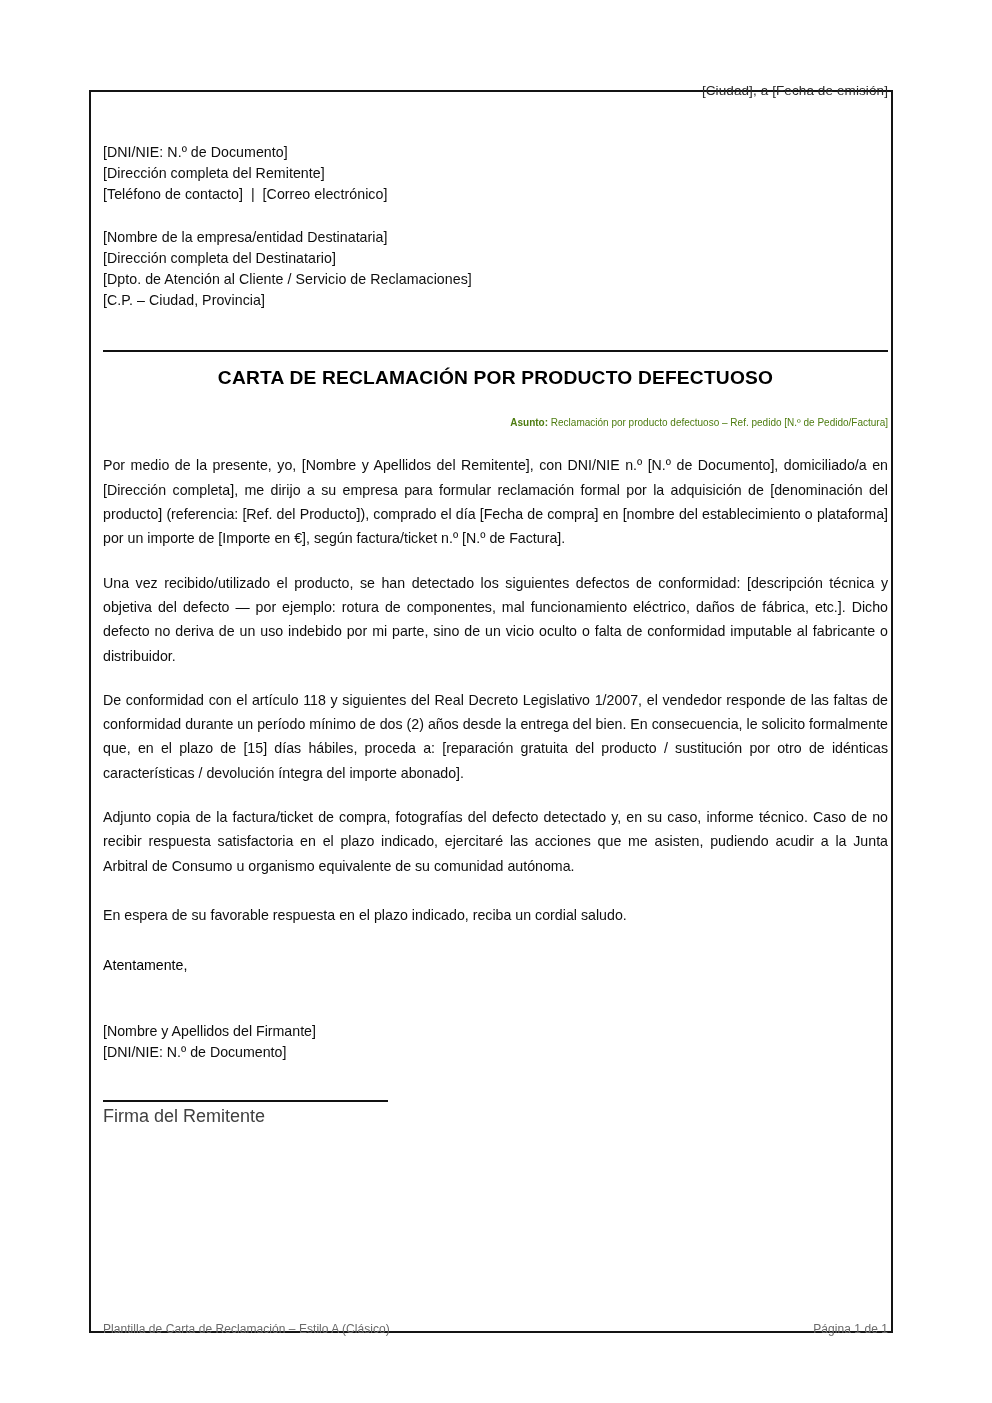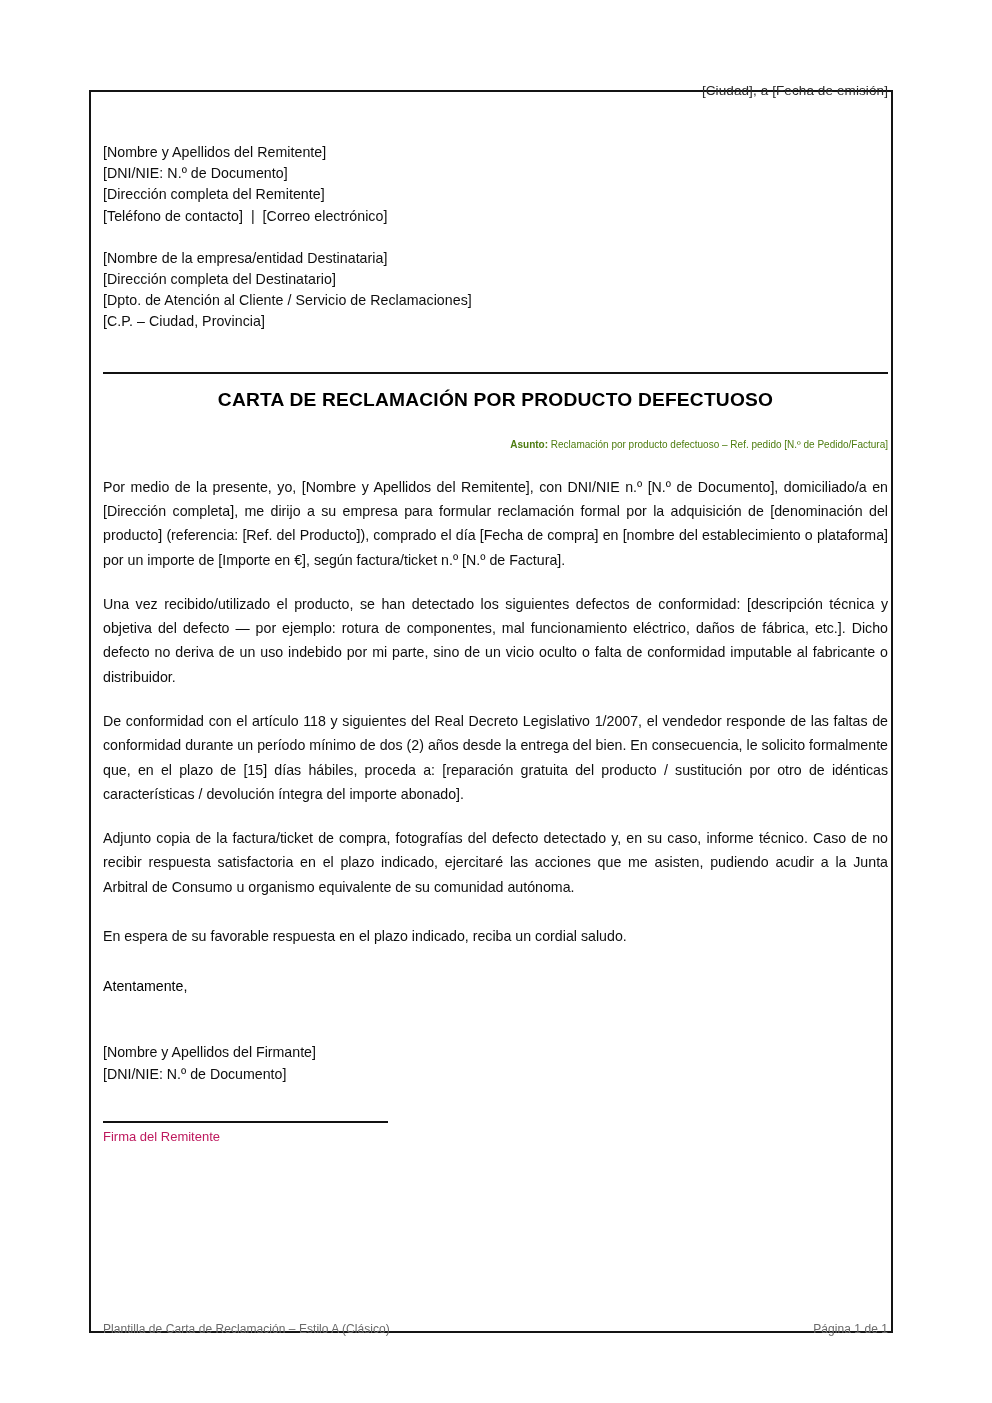--- a/index.html
+++ b/index.html
@@ -111,23 +111,23 @@
 
   #signature-rule {
     margin-top: 36px;
     width: 285px;
     height: 0;
     border-top: 2px solid #111111;
   }
 
   #signature-caption {
     margin-top: 6px;
-    font-size: 13px;
+    font-size: 18px;
     line-height: 16px;
-    color: #be185d;
+    color: #404040;
   }
 
   
   #page-footer {
     position: absolute;
     left: 103px;
     top: 1322px;
     width: 785px;
     display: flex;
     justify-content: space-between;
@@ -146,21 +146,20 @@
 
 <div id="page-sheet">
 
   <div id="page-border"></div>
 
   <div id="content">
 
     <div class="date-line">[Ciudad], a [Fecha de emisión]</div>
 
     <div id="sender-block" class="addr-block">
-      <div class="addr-line">[Nombre y Apellidos del Remitente]</div>
       <div class="addr-line">[DNI/NIE: N.º de Documento]</div>
       <div class="addr-line">[Dirección completa del Remitente]</div>
       <div class="addr-line">[Teléfono de contacto]  |  [Correo electrónico]</div>
     </div>
 
     <div id="recipient-block" class="addr-block">
       <div class="addr-line">[Nombre de la empresa/entidad Destinataria]</div>
       <div class="addr-line">[Dirección completa del Destinatario]</div>
       <div class="addr-line">[Dpto. de Atención al Cliente / Servicio de Reclamaciones]</div>
       <div class="addr-line">[C.P. – Ciudad, Provincia]</div>

